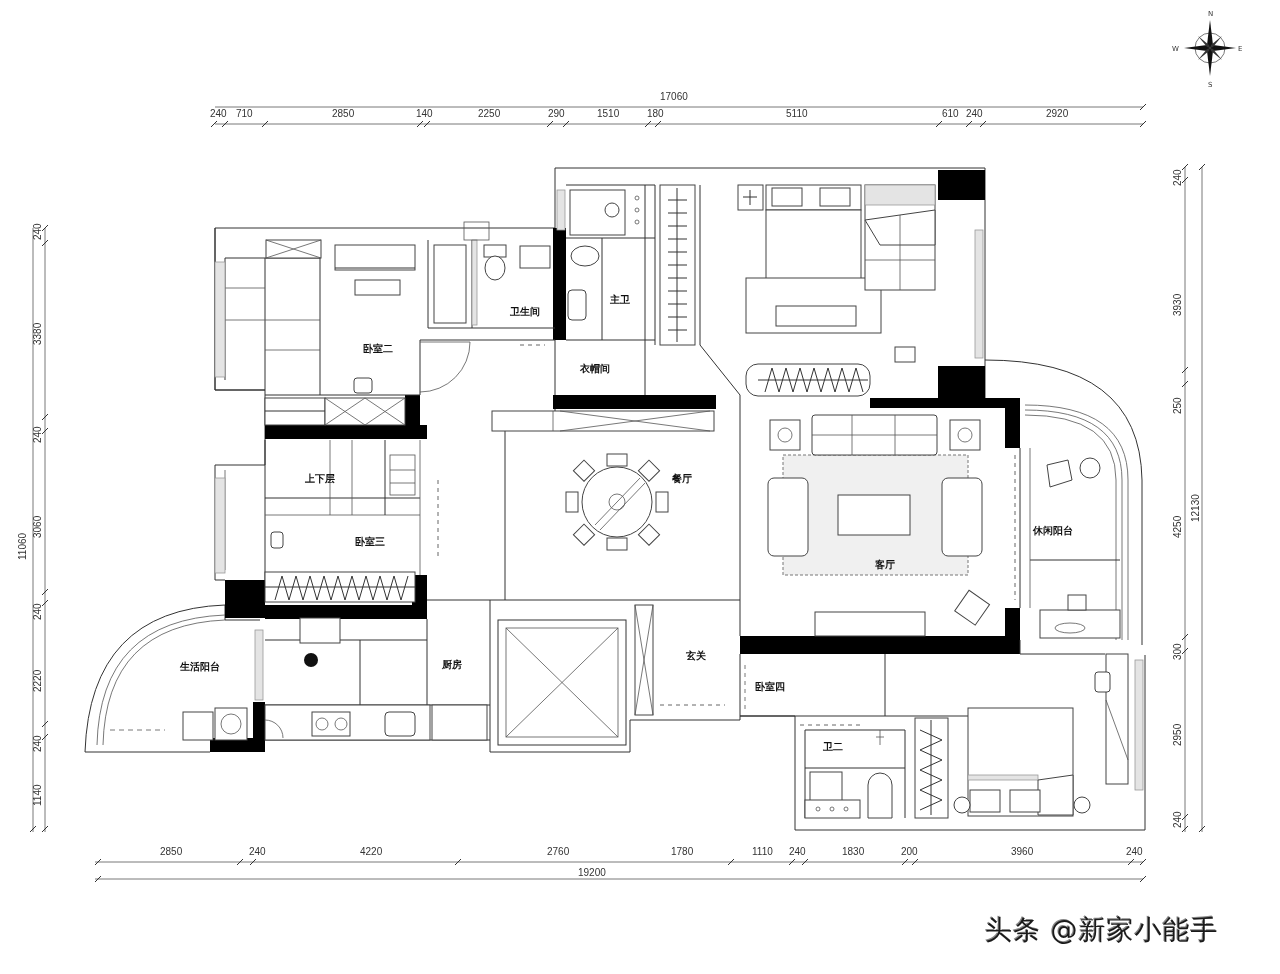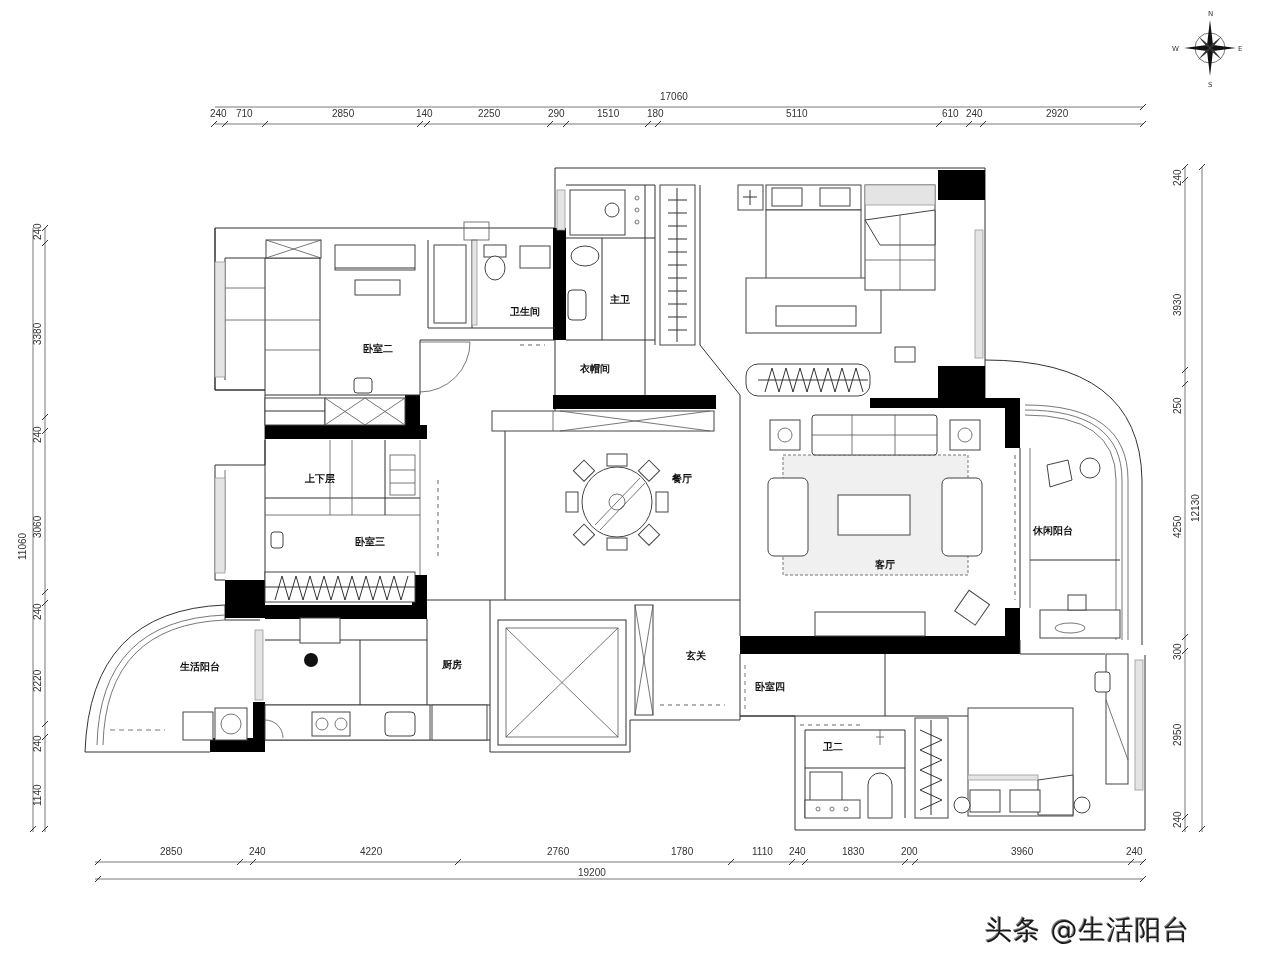--- a/index.html
+++ b/index.html
@@ -470,13 +470,13 @@
 
   <g stroke="#666" stroke-dasharray="4,4" stroke-width="1">
     <line x1="520" y1="345" x2="545" y2="345"></line>
     <line x1="438" y1="480" x2="438" y2="560"></line>
     <line x1="1015" y1="455" x2="1015" y2="600"></line>
     <line x1="660" y1="705" x2="725" y2="705"></line>
     <line x1="800" y1="725" x2="860" y2="725"></line>
   </g>
 </svg>
 
-<div class="watermark">头条 @生活阳台</div>
+<div class="watermark">头条 @新家小能手</div>
 
 </body></html>

